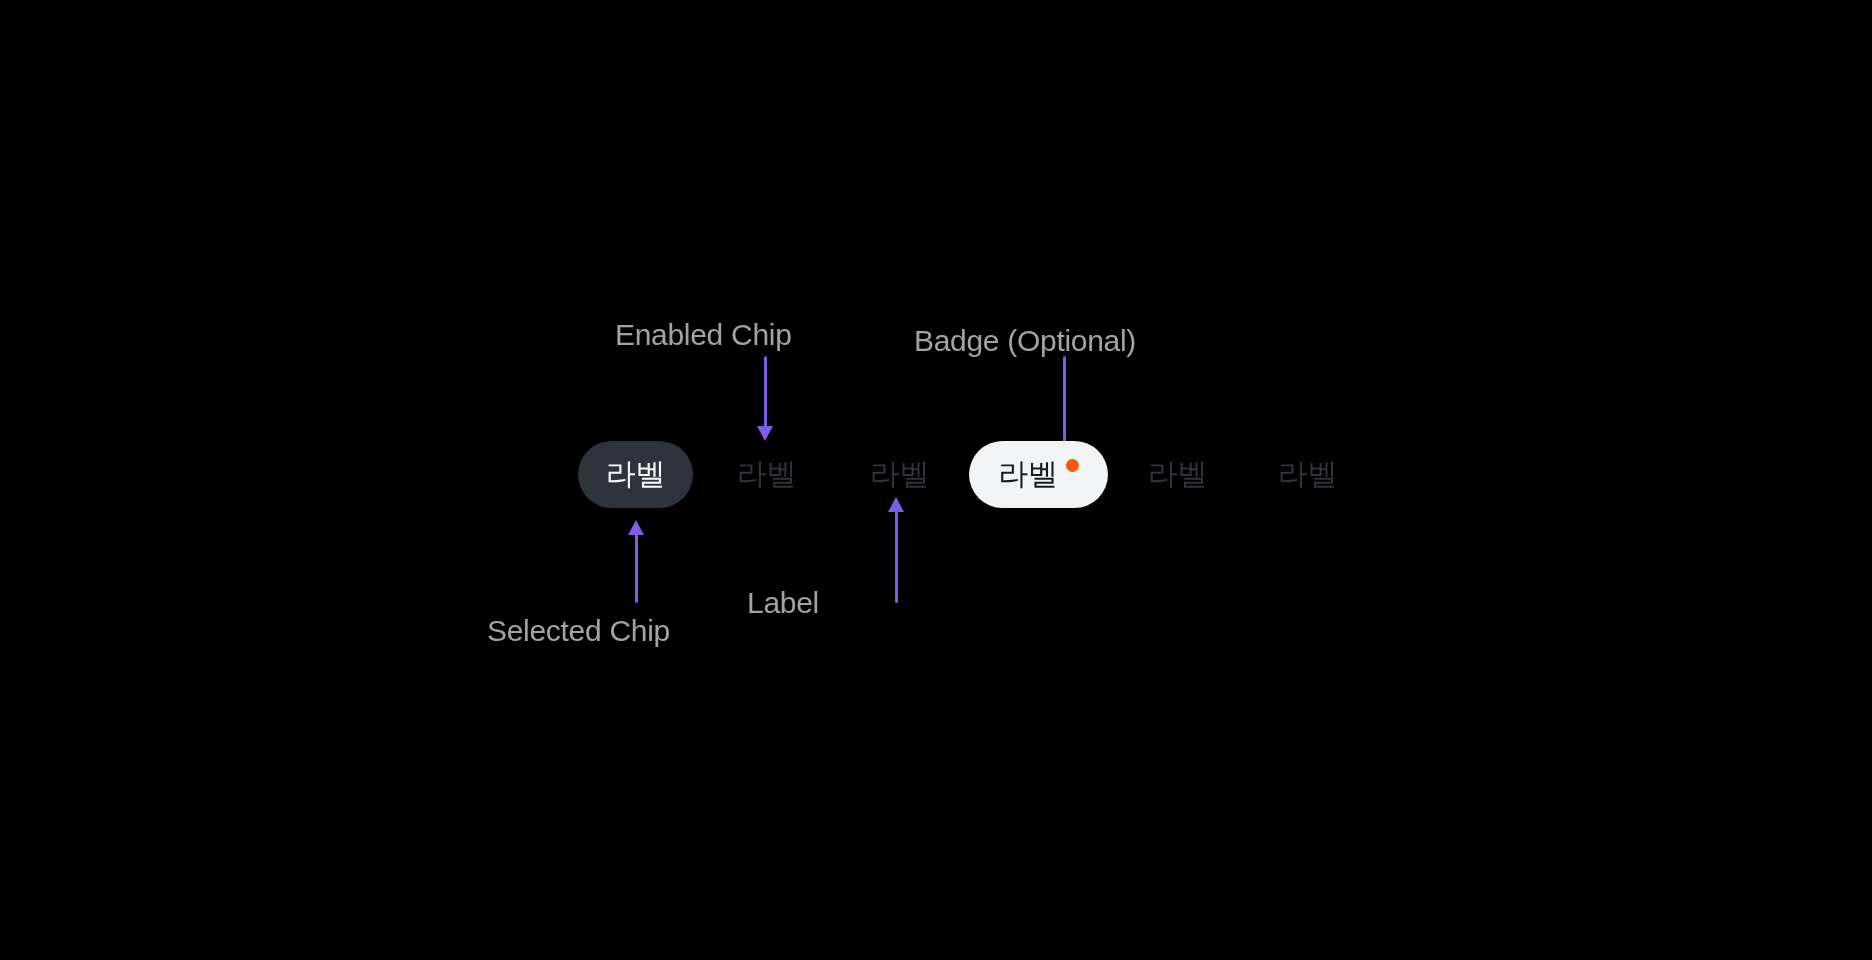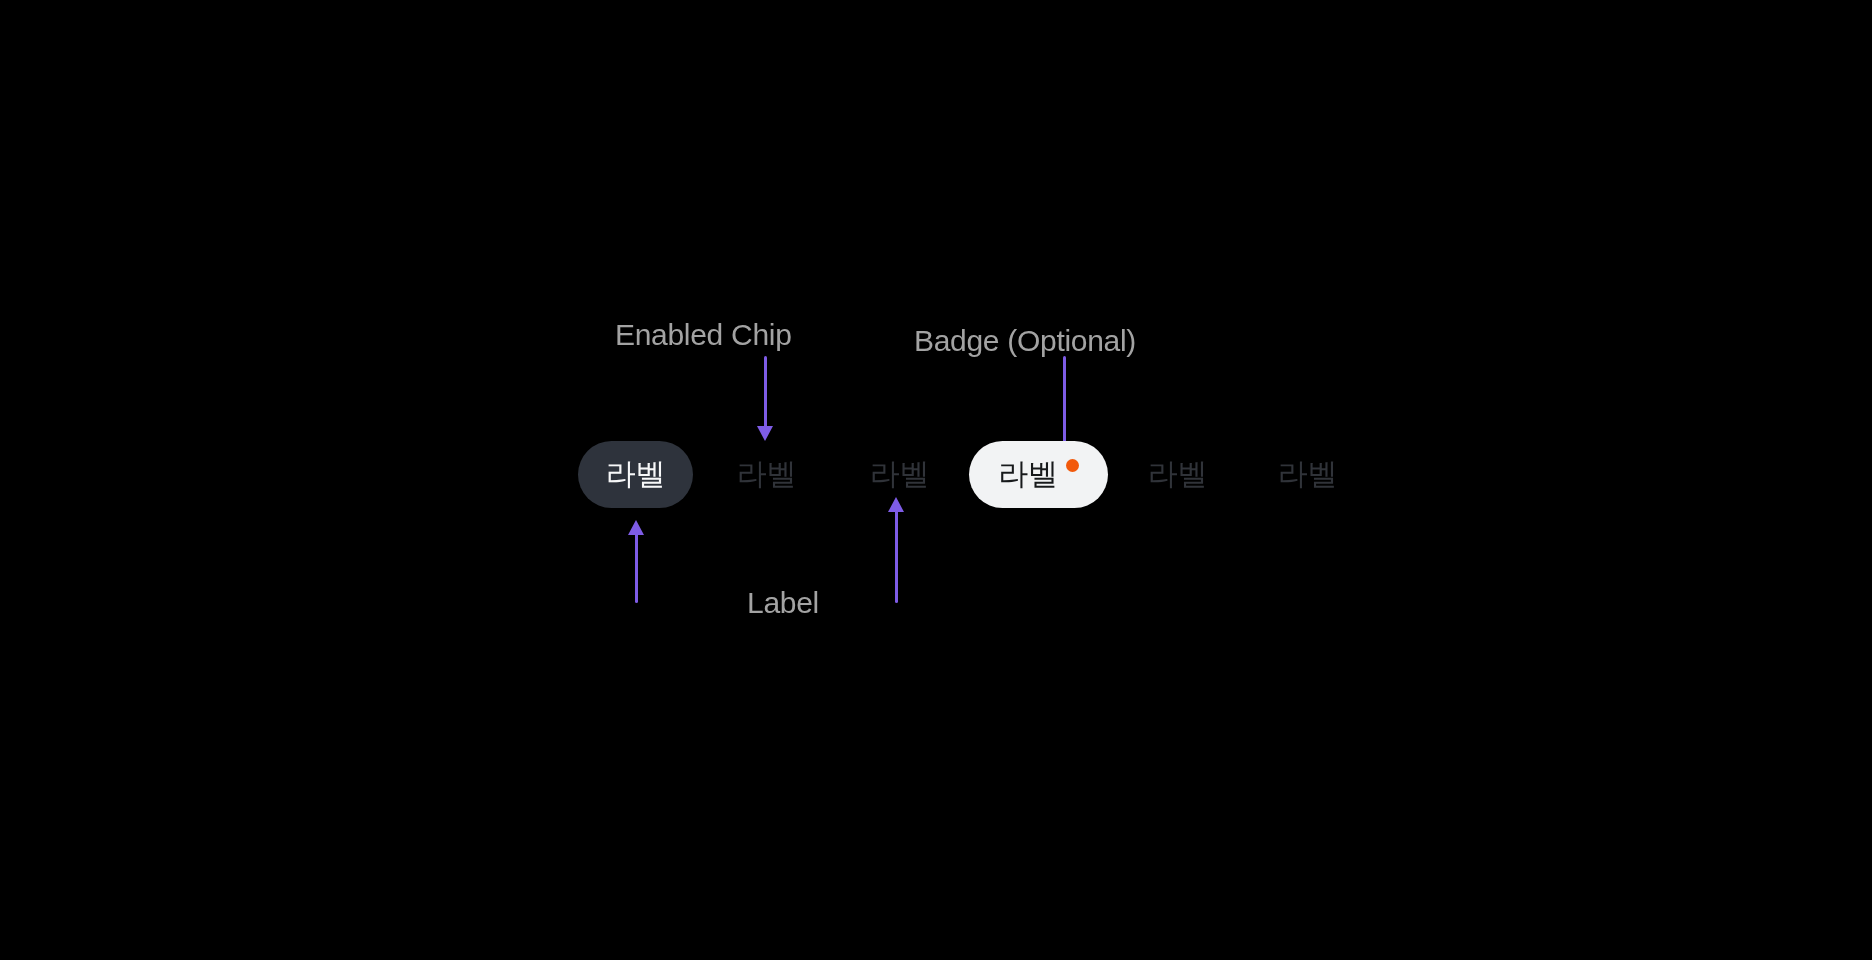--- a/index.html
+++ b/index.html
@@ -142,16 +142,17 @@
   <button class="chip chip--enabled chip--enabled-4">
     <span>라벨</span>
   </button>
 
   <div class="arrow-head arrow-head--up arrow-selected-head"></div>
   <div class="arrow-line arrow-selected-line"></div>
 
   <div class="arrow-head arrow-head--up arrow-label-head"></div>
   <div class="arrow-line arrow-label-line"></div>
 
+  <div class="ann ann--selected-chip">Selected Chip</div>
 
   <div class="ann ann--label">Label</div>
 
 </div>
 
 </body></html>

